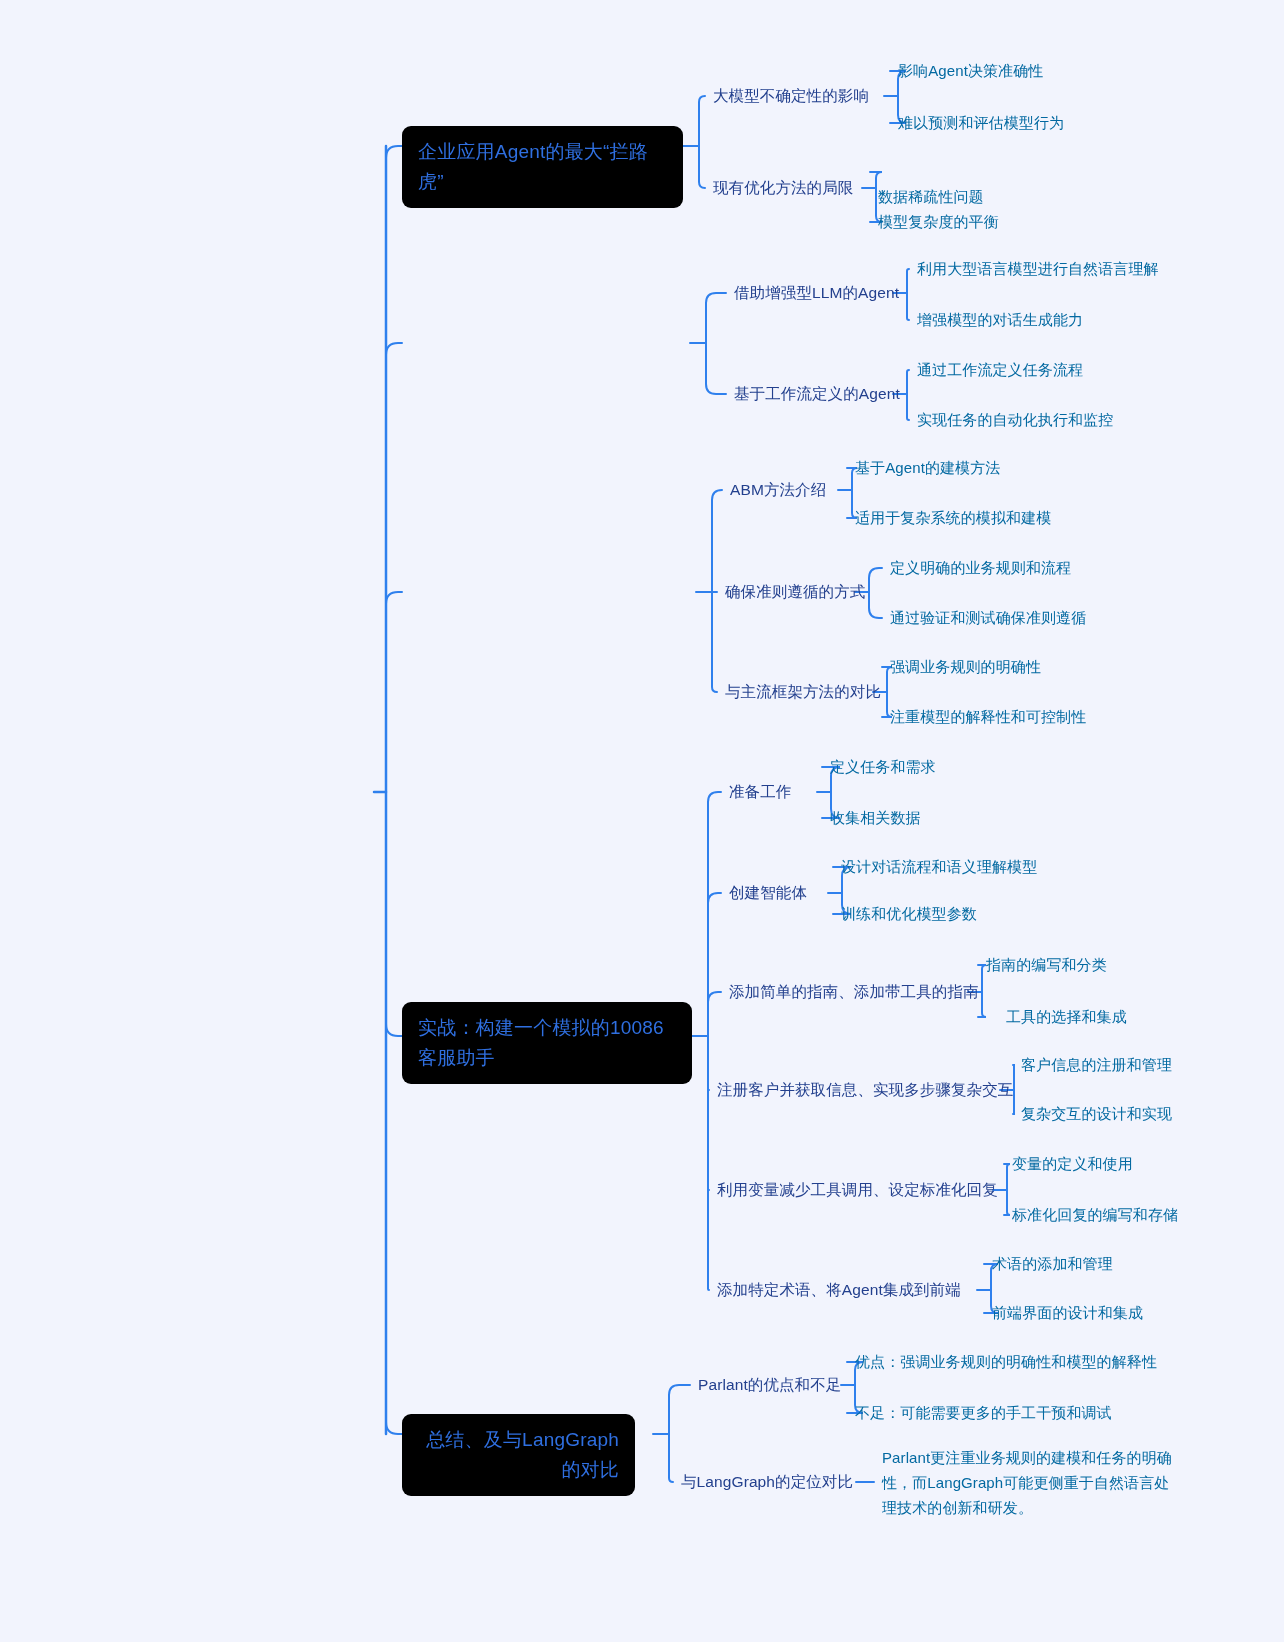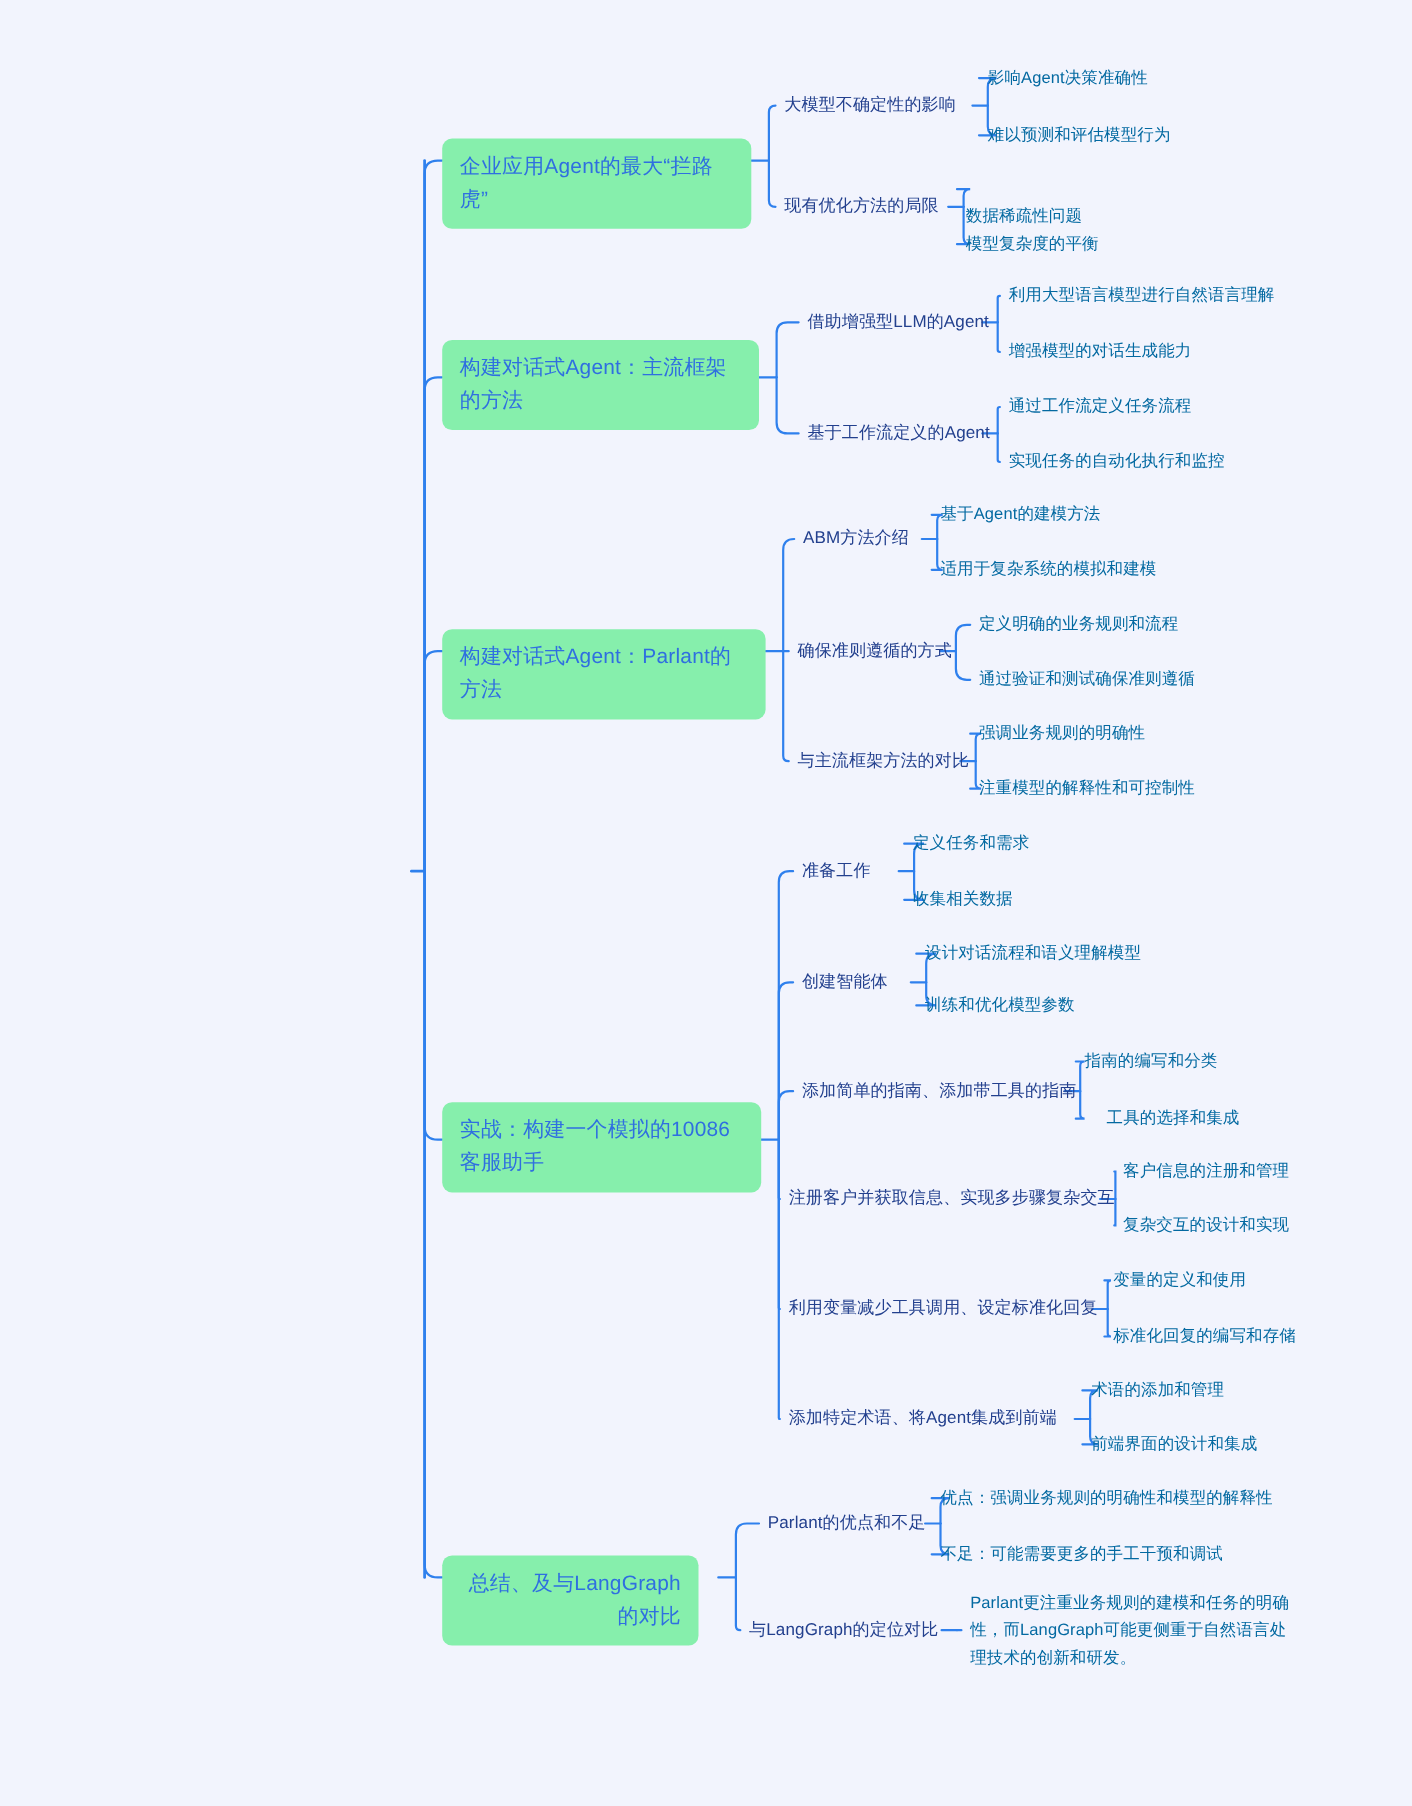--- a/index.html
+++ b/index.html
@@ -42,21 +42,21 @@
     white-space: pre-line;
     display: flex;
     align-items: center;
     justify-content: center;
   }
 
   
   .lvl1 {
     position: absolute;
     box-sizing: border-box;
-    background: #86efac;
+    background: #000000;
     color: #2f6fe0;
     border-radius: 9px;
     font-size: 19px;
     line-height: 30px;
     padding: 11px 16px;
     letter-spacing: 0.2px;
     display: flex;
     align-items: center;
   }
 
@@ -164,28 +164,26 @@
       <path d="M 856 1482 L 870 1482" fill="none" stroke="#2f80ed" stroke-width="2" stroke-linecap="round"></path>
       <path d="M 870 1482 L 874 1482" fill="none" stroke="#2f80ed" stroke-width="2" stroke-linecap="round"></path>
     </svg>
     <div class="lvl1" style="left: 402px; top: 126px; width: 281px; min-height: 40px;">企业应用Agent的最大“拦路虎”</div>
     <div class="lvl2" style="left: 713px; top: 96px;">大模型不确定性的影响</div>
     <div class="lvl3" style="left: 898px; top: 71px;">影响Agent决策准确性</div>
     <div class="lvl3" style="left: 898px; top: 123px;">难以预测和评估模型行为</div>
     <div class="lvl2" style="left: 713px; top: 188px;">现有优化方法的局限</div>
     <div class="lvl3" style="left: 878px; top: 172px; margin-top: 25px;">数据稀疏性问题</div>
     <div class="lvl3" style="left: 878px; top: 222px;">模型复杂度的平衡</div>
-    <div class="lvl1" style="left: 402px; top: 309px; width: 288px; min-height: 68px;">构建对话式Agent：主流框架的方法</div>
     <div class="lvl2" style="left: 734px; top: 293px;">借助增强型LLM的Agent</div>
     <div class="lvl3" style="left: 917px; top: 269px;">利用大型语言模型进行自然语言理解</div>
     <div class="lvl3" style="left: 917px; top: 320px;">增强模型的对话生成能力</div>
     <div class="lvl2" style="left: 734px; top: 394px;">基于工作流定义的Agent</div>
     <div class="lvl3" style="left: 917px; top: 370px;">通过工作流定义任务流程</div>
     <div class="lvl3" style="left: 917px; top: 420px;">实现任务的自动化执行和监控</div>
-    <div class="lvl1" style="left: 402px; top: 572px; width: 294px; min-height: 40px;">构建对话式Agent：Parlant的方法</div>
     <div class="lvl2" style="left: 730px; top: 490px;">ABM方法介绍</div>
     <div class="lvl3" style="left: 855px; top: 468px;">基于Agent的建模方法</div>
     <div class="lvl3" style="left: 855px; top: 518px;">适用于复杂系统的模拟和建模</div>
     <div class="lvl2" style="left: 725px; top: 592px;">确保准则遵循的方式</div>
     <div class="lvl3" style="left: 890px; top: 568px;">定义明确的业务规则和流程</div>
     <div class="lvl3" style="left: 890px; top: 618px;">通过验证和测试确保准则遵循</div>
     <div class="lvl2" style="left: 725px; top: 692px;">与主流框架方法的对比</div>
     <div class="lvl3" style="left: 890px; top: 667px;">强调业务规则的明确性</div>
     <div class="lvl3" style="left: 890px; top: 717px;">注重模型的解释性和可控制性</div>
     <div class="lvl1" style="left: 402px; top: 1002px; width: 290px; min-height: 68px;">实战：构建一个模拟的10086客服助手</div>

